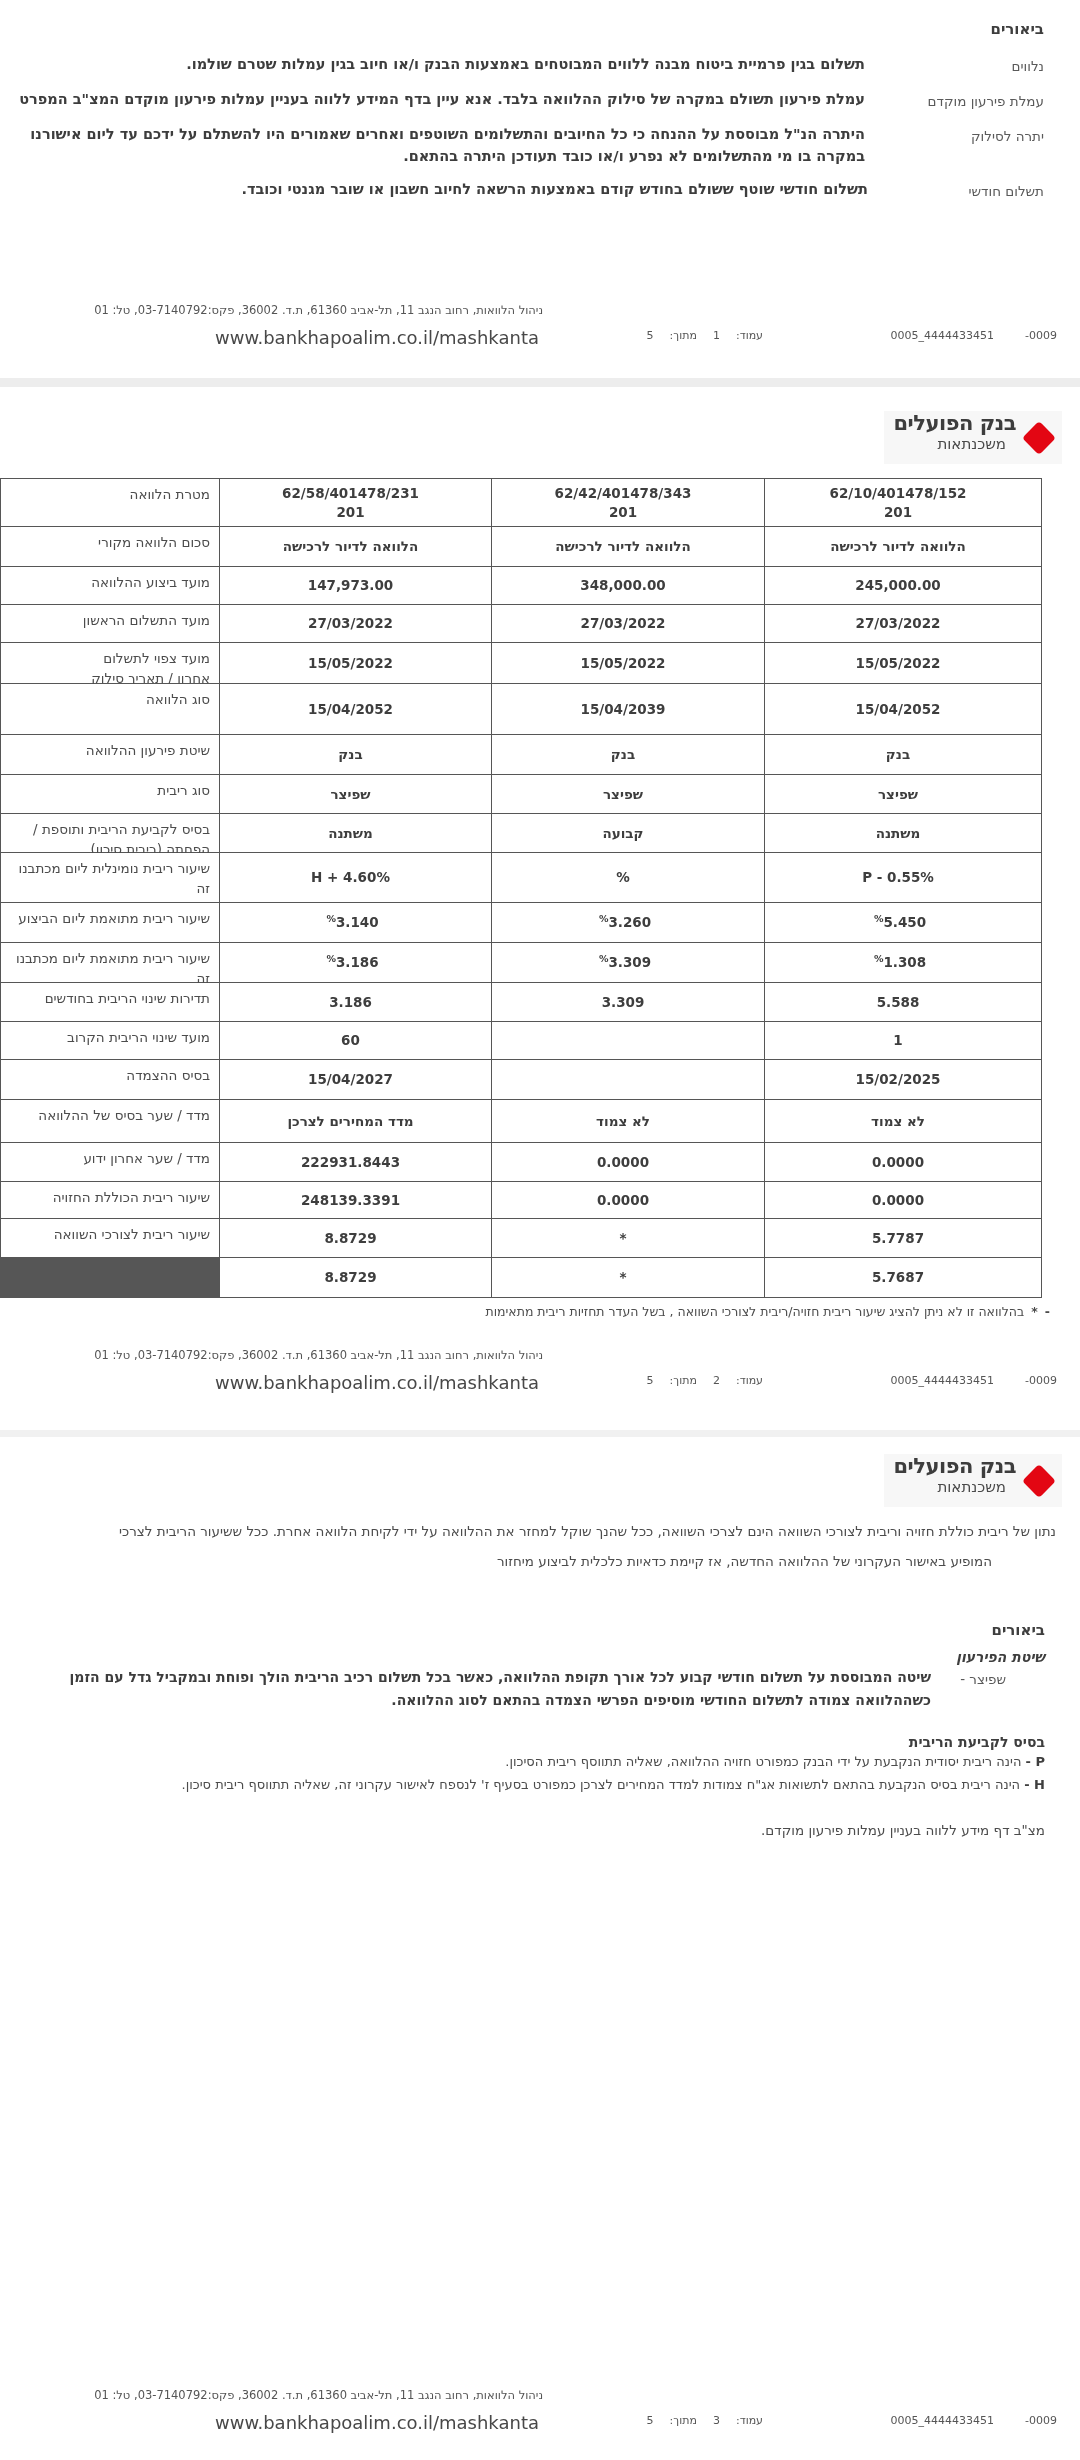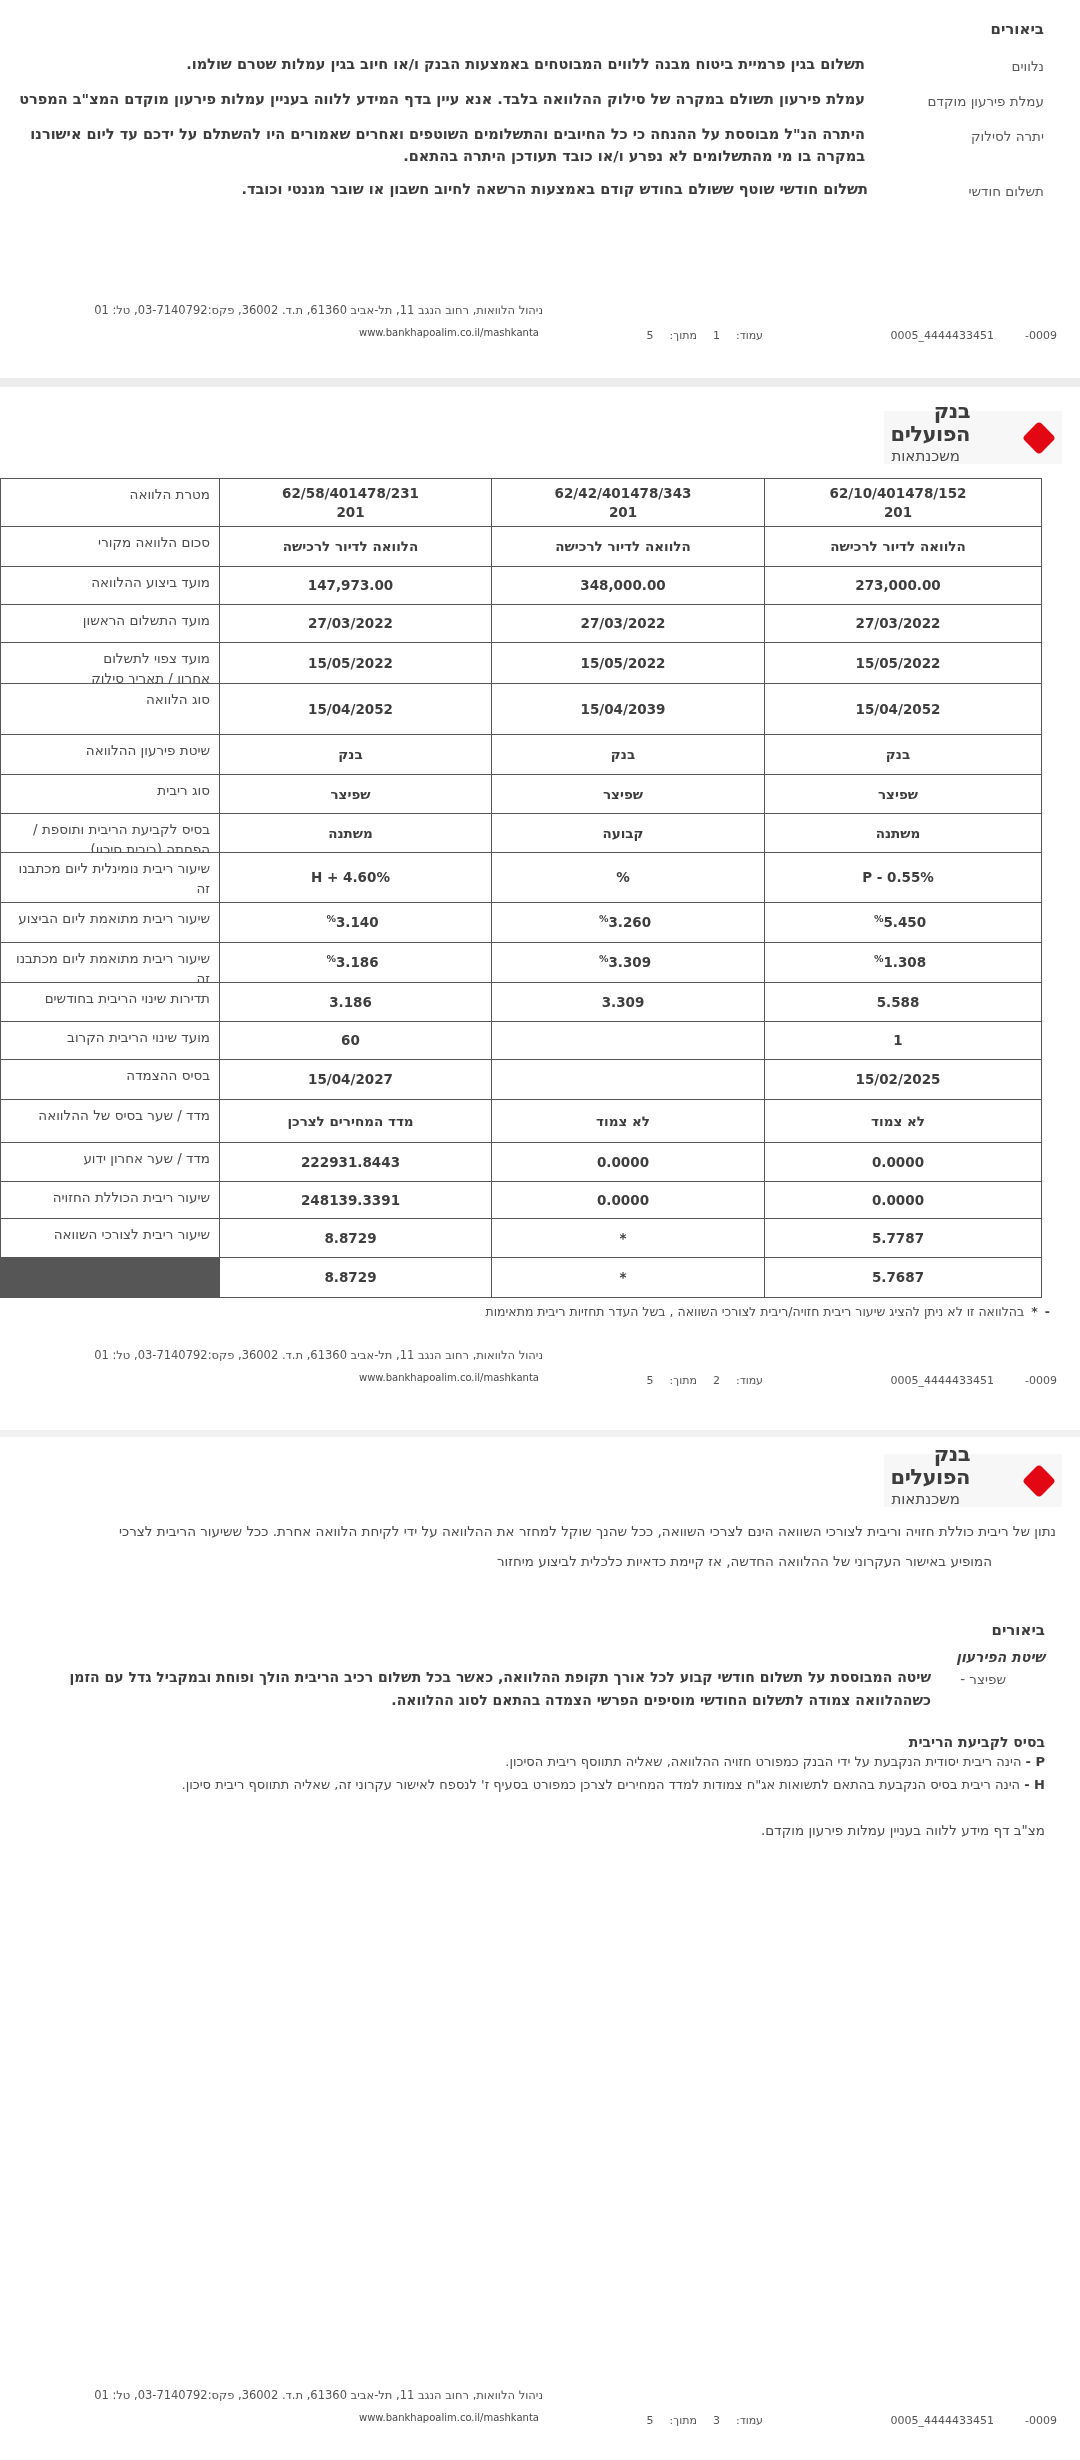--- a/index.html
+++ b/index.html
@@ -7,21 +7,21 @@
         direction:rtl;font-family:"DejaVu Sans","Liberation Sans",sans-serif;color:#4a4a4a;border-radius:32px;}
   .abs{position:absolute;}
   .h1{font-size:15px;font-weight:bold;color:#3e3e3e;}
   .h2{font-size:14px;font-weight:bold;color:#3e3e3e;}
   .exp-label{font-size:13.5px;color:#5a5a5a;white-space:nowrap;}
   .exp-text{font-size:14.5px;font-weight:bold;color:#3d3d3d;white-space:nowrap;}
   .plain{font-size:13.5px;color:#4c4c4c;white-space:nowrap;}
   .band{position:absolute;left:0;width:100%;background:#ededed;}
   
   .logo{position:absolute;right:18px;width:178px;height:53px;background:#f7f7f7;
-        display:flex;align-items:flex-end;gap:46px;}
+        display:flex;align-items:flex-start;}
   .dwrap{width:46px;height:100%;display:flex;justify-content:center;align-items:center;}
   .diamond{width:24px;height:24px;background:#e30613;border-radius:4px;transform:rotate(45deg);}
   .ltxt{flex:1;text-align:right;padding-top:1px;}
   .lname{font-size:21px;font-weight:bold;color:#3d3d3d;line-height:1.1;letter-spacing:-0.5px;}
   .lsub{font-size:15px;color:#4a4a4a;padding-right:10px;line-height:1.1;margin-top:1px;}
   
   .grid{position:absolute;top:478px;right:38px;display:grid;direction:rtl;
         grid-template-columns:276px 272px 271px 218px;
         grid-template-rows:47px 39px 37px 37px 40px 50px 39px 38px 38px 49px 39px 39px 38px 37px 39px 42px 38px 36px 38px 39px;
         gap:1px;background:#565656;border:1px solid #565656;}
@@ -30,21 +30,21 @@
        white-space:pre-line;text-align:right;}
   .val{display:grid;align-content:center;text-align:center;padding:2px 14px 2px 4px;
        font-weight:bold;font-size:13.5px;color:#3e3e3e;line-height:1.4;}
   .pct{font-size:9.5px;position:relative;top:-5px;margin-left:4px;font-weight:bold;}
   .pct:empty,.v2:empty{display:none;}
   
   .fn{display:flex;gap:7px;font-size:12.5px;color:#4c4c4c;align-items:flex-start;white-space:nowrap;}
   .fnb{font-weight:bold;}
   
   .footer-addr{font-size:11.5px;color:#555;white-space:nowrap;}
-  .footer-web{font-size:10px;color:#484848;white-space:nowrap;direction:ltr;}
+  .footer-web{font-size:18px;color:#484848;white-space:nowrap;direction:ltr;}
   .pageinfo{display:flex;gap:16px;font-size:11px;color:#555;white-space:nowrap;}
   .docnum{font-size:11px;color:#555;white-space:nowrap;}
   .ltr{direction:ltr;unicode-bidi:embed;}
   
   .bullet{font-size:13px;color:#4c4c4c;white-space:nowrap;}
   .bp{font-weight:bold;color:#3e3e3e;}
   .shp-text{font-size:14px;font-weight:bold;color:#3d3d3d;white-space:nowrap;}
 </style>
 </head>
 <body>
@@ -110,21 +110,21 @@
       </div>
     <div class="cell val">
         <div class="v1"><span class="num">הלוואה לדיור לרכישה</span></div>
       </div>
     <div class="cell val">
         <div class="v1"><span class="num">הלוואה לדיור לרכישה</span></div>
       </div>
 
     <div class="cell lbl">סכום הלוואה מקורי</div>
     <div class="cell val">
-        <div class="v1"><span class="num">273,000.00</span></div>
+        <div class="v1"><span class="num">245,000.00</span></div>
       </div>
     <div class="cell val">
         <div class="v1"><span class="num">348,000.00</span></div>
       </div>
     <div class="cell val">
         <div class="v1"><span class="num">147,973.00</span></div>
       </div>
 
     <div class="cell lbl">מועד ביצוע ההלוואה</div>
     <div class="cell val">

